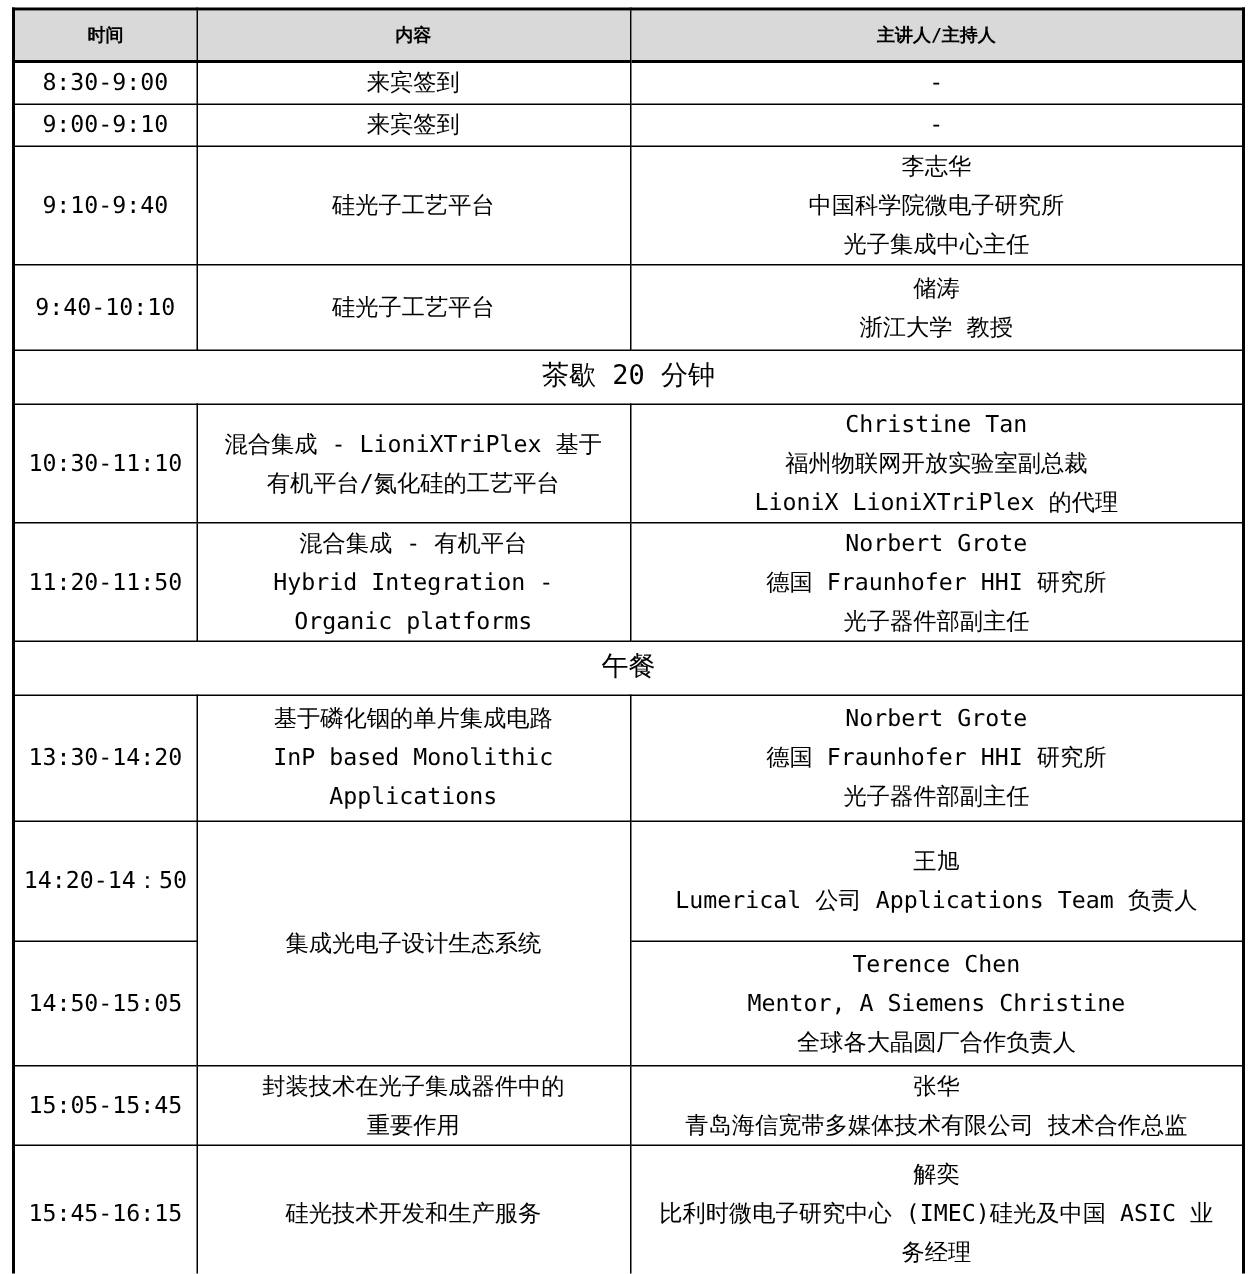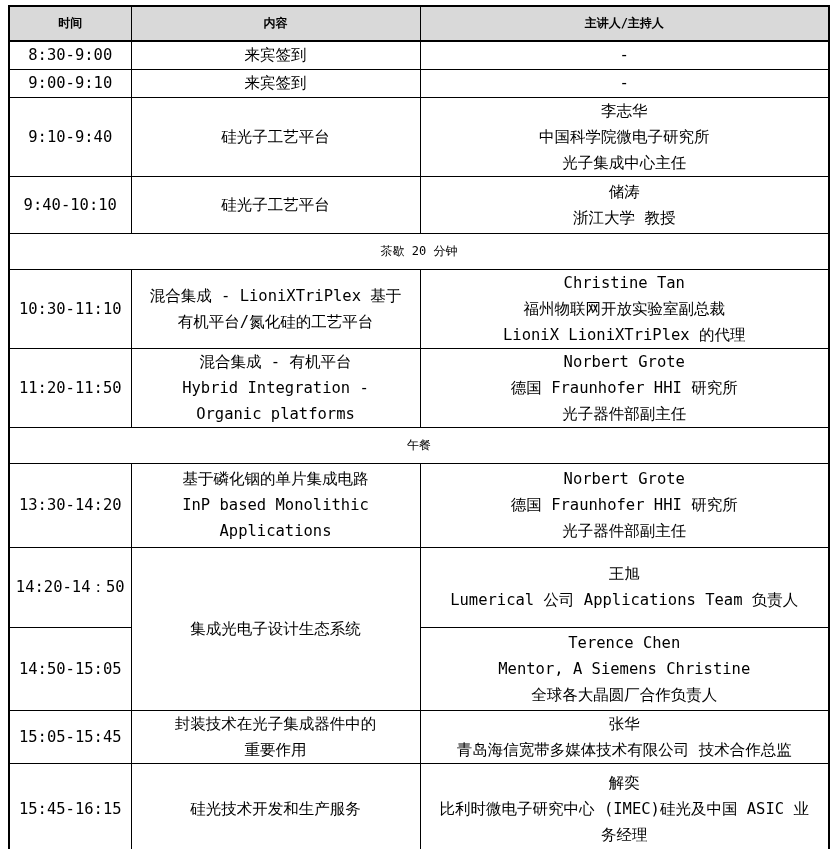--- a/index.html
+++ b/index.html
@@ -39,21 +39,21 @@
     height: 33px;
     border-bottom: 2px solid #000000;
   }
   tbody td {
     font-size: 15.5px;
     line-height: 26px;
     white-space: pre-line;
   }
   td.time-cell { white-space: nowrap; }
   tr.section-row td {
-    font-size: 12px;
+    font-size: 18px;
   }
 </style>
 </head>
 <body>
 
 <div class="page">
   <table class="agenda">
     <colgroup>
       <col class="c1">
       <col class="c2">

